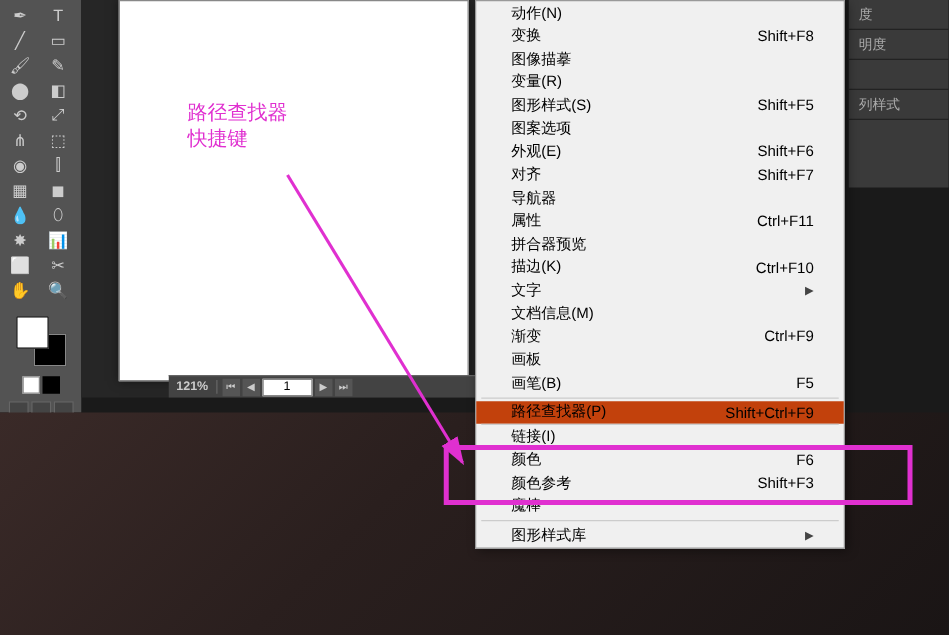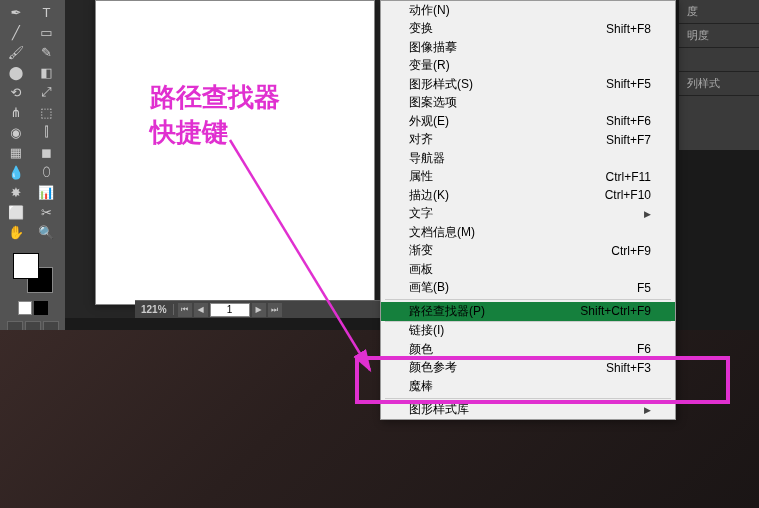--- a/index.html
+++ b/index.html
@@ -20,24 +20,24 @@
 .statusbar { position: absolute; left: 70px; bottom: 0; height: 18px; width: 315px; background: #434343; display: flex; align-items: center; font-size: 10px; color: #ccc; border-top: 1px solid #666; }
 .zoom { padding: 0 6px; border-right: 1px solid #666; font-weight: bold; }
 .pager { display: flex; align-items: center; gap: 2px; padding: 0 4px; }
 .pg-btn { width: 14px; height: 14px; display: flex; align-items: center; justify-content: center; background: #555; font-size: 8px; }
 .pg-input { width: 40px; height: 14px; background: #fff; color: #000; font-size: 10px; text-align: center; border: 1px solid #888; }
 .status-text { margin-left: auto; padding-right: 8px; }
 .right-panels { position: absolute; right: 0; top: 0; width: 80px; height: 150px; background: #3a3a3a; }
 .panel-tab { height: 24px; border-bottom: 1px solid #222; color: #aaa; font-size: 11px; padding: 4px 8px; }
 .menu { position: absolute; left: 380px; top: 0; width: 296px; background: #f0f0f0; border: 1px solid #999; box-shadow: 2px 2px 8px rgba(0,0,0,0.4); font-size: 12px; color: #000; z-index: 10; }
 .menu-item { display: flex; justify-content: space-between; align-items: center; padding: 2px 24px 2px 28px; height: 18.5px; cursor: default; }
-.menu-item.highlighted { background: #15803d; }
+.menu-item.highlighted { background: #c2410c; }
 .menu-sep { height: 1px; background: #ccc; margin: 2px 4px; }
 .sub-arrow { font-size: 9px; color: #444; }
-.annotation { position: absolute; left: 150px; top: 80px; color: #e030d0; font-size: 26px; font-weight: 700; z-index: 20; pointer-events: none; }
+.annotation { position: absolute; left: 150px; top: 80px; color: #e030d0; font-size: 16px; font-weight: 400; z-index: 20; pointer-events: none; }
 .arrow-svg { position: absolute; left: 220px; top: 130px; width: 180px; height: 260px; z-index: 19; pointer-events: none; }
 .highlight-box { position: absolute; left: 355px; top: 356px; width: 375px; height: 48px; border: 4px solid #e030d0; z-index: 15; pointer-events: none; }
 .bottom-bg { position: absolute; left: 0; top: 330px; width: 759px; height: 178px; background: linear-gradient(135deg, #3a2a28 0%, #2a1f1e 40%, #1a1515 100%); }
 </style>
 </head>
 <body>
 
 <div class="toolbar">
   <div class="tool-grid">
     <div class="tool">✒</div>
@@ -136,20 +136,23 @@
       <span>Shift+F7</span>
     </div>
     <div class="menu-item">
       <span>导航器</span>
     </div>
     <div class="menu-item">
       <span>属性</span>
       <span>Ctrl+F11</span>
     </div>
     <div class="menu-item">
+      <span>拼合器预览</span>
+    </div>
+    <div class="menu-item">
       <span>描边(K)</span>
       <span>Ctrl+F10</span>
     </div>
     <div class="menu-item">
       <span>文字</span>
       <span class="sub-arrow">▶</span>
     </div>
     <div class="menu-item">
       <span>文档信息(M)</span>
     </div>

